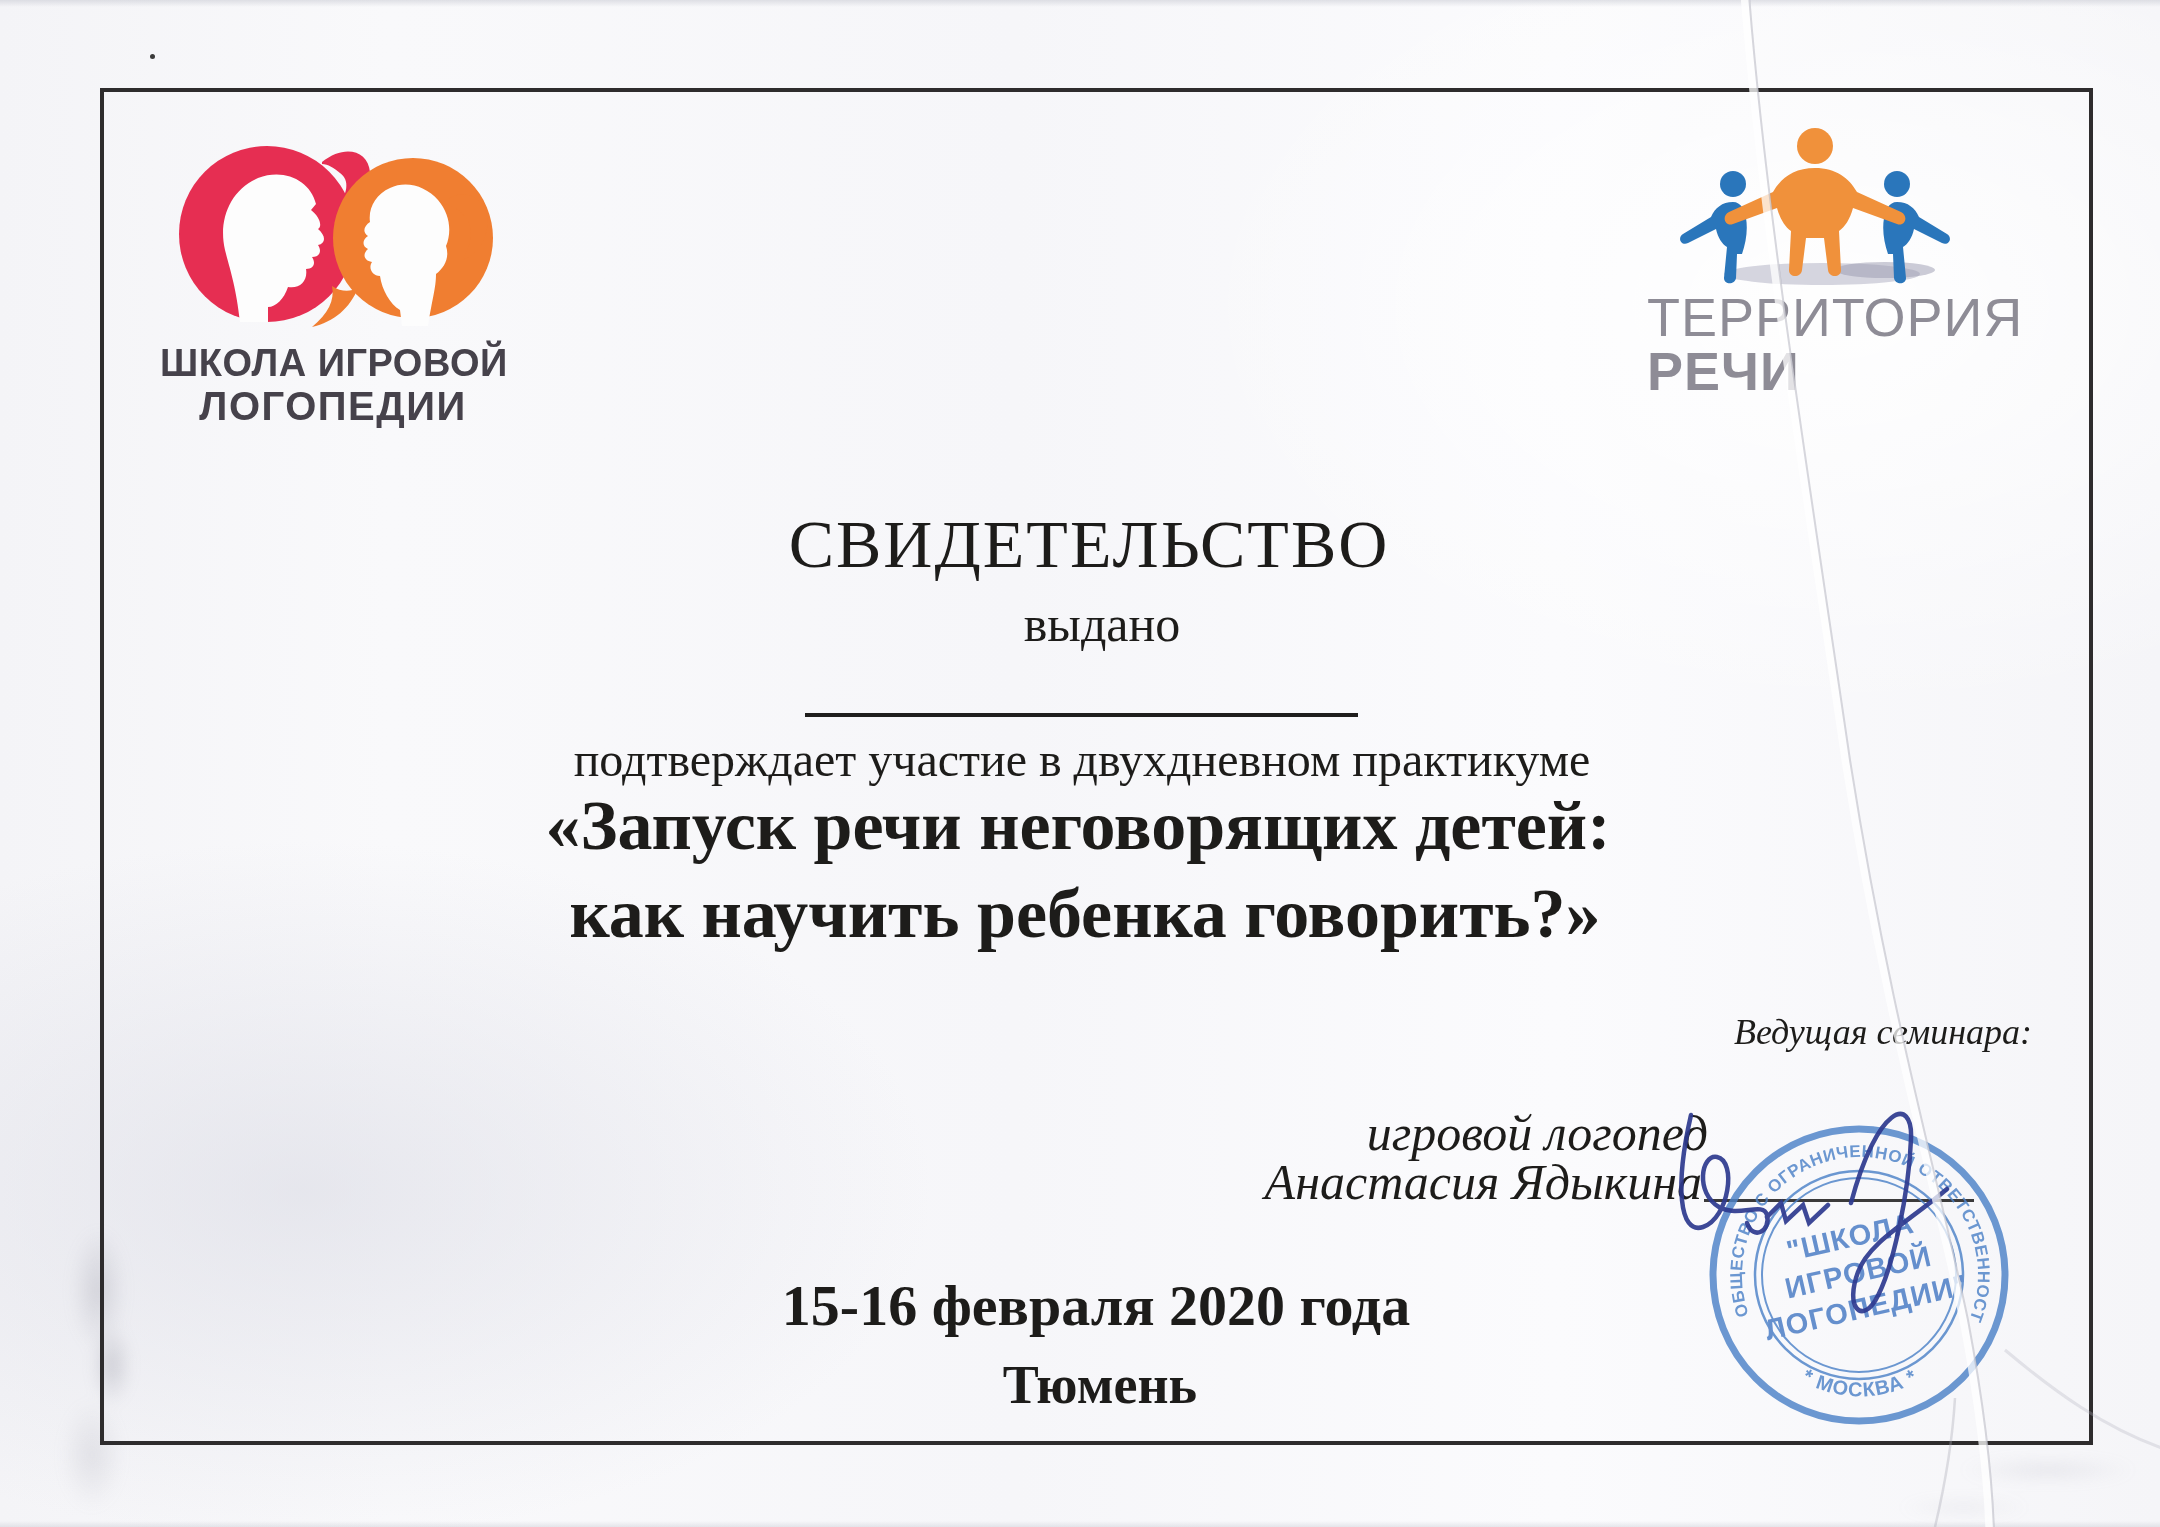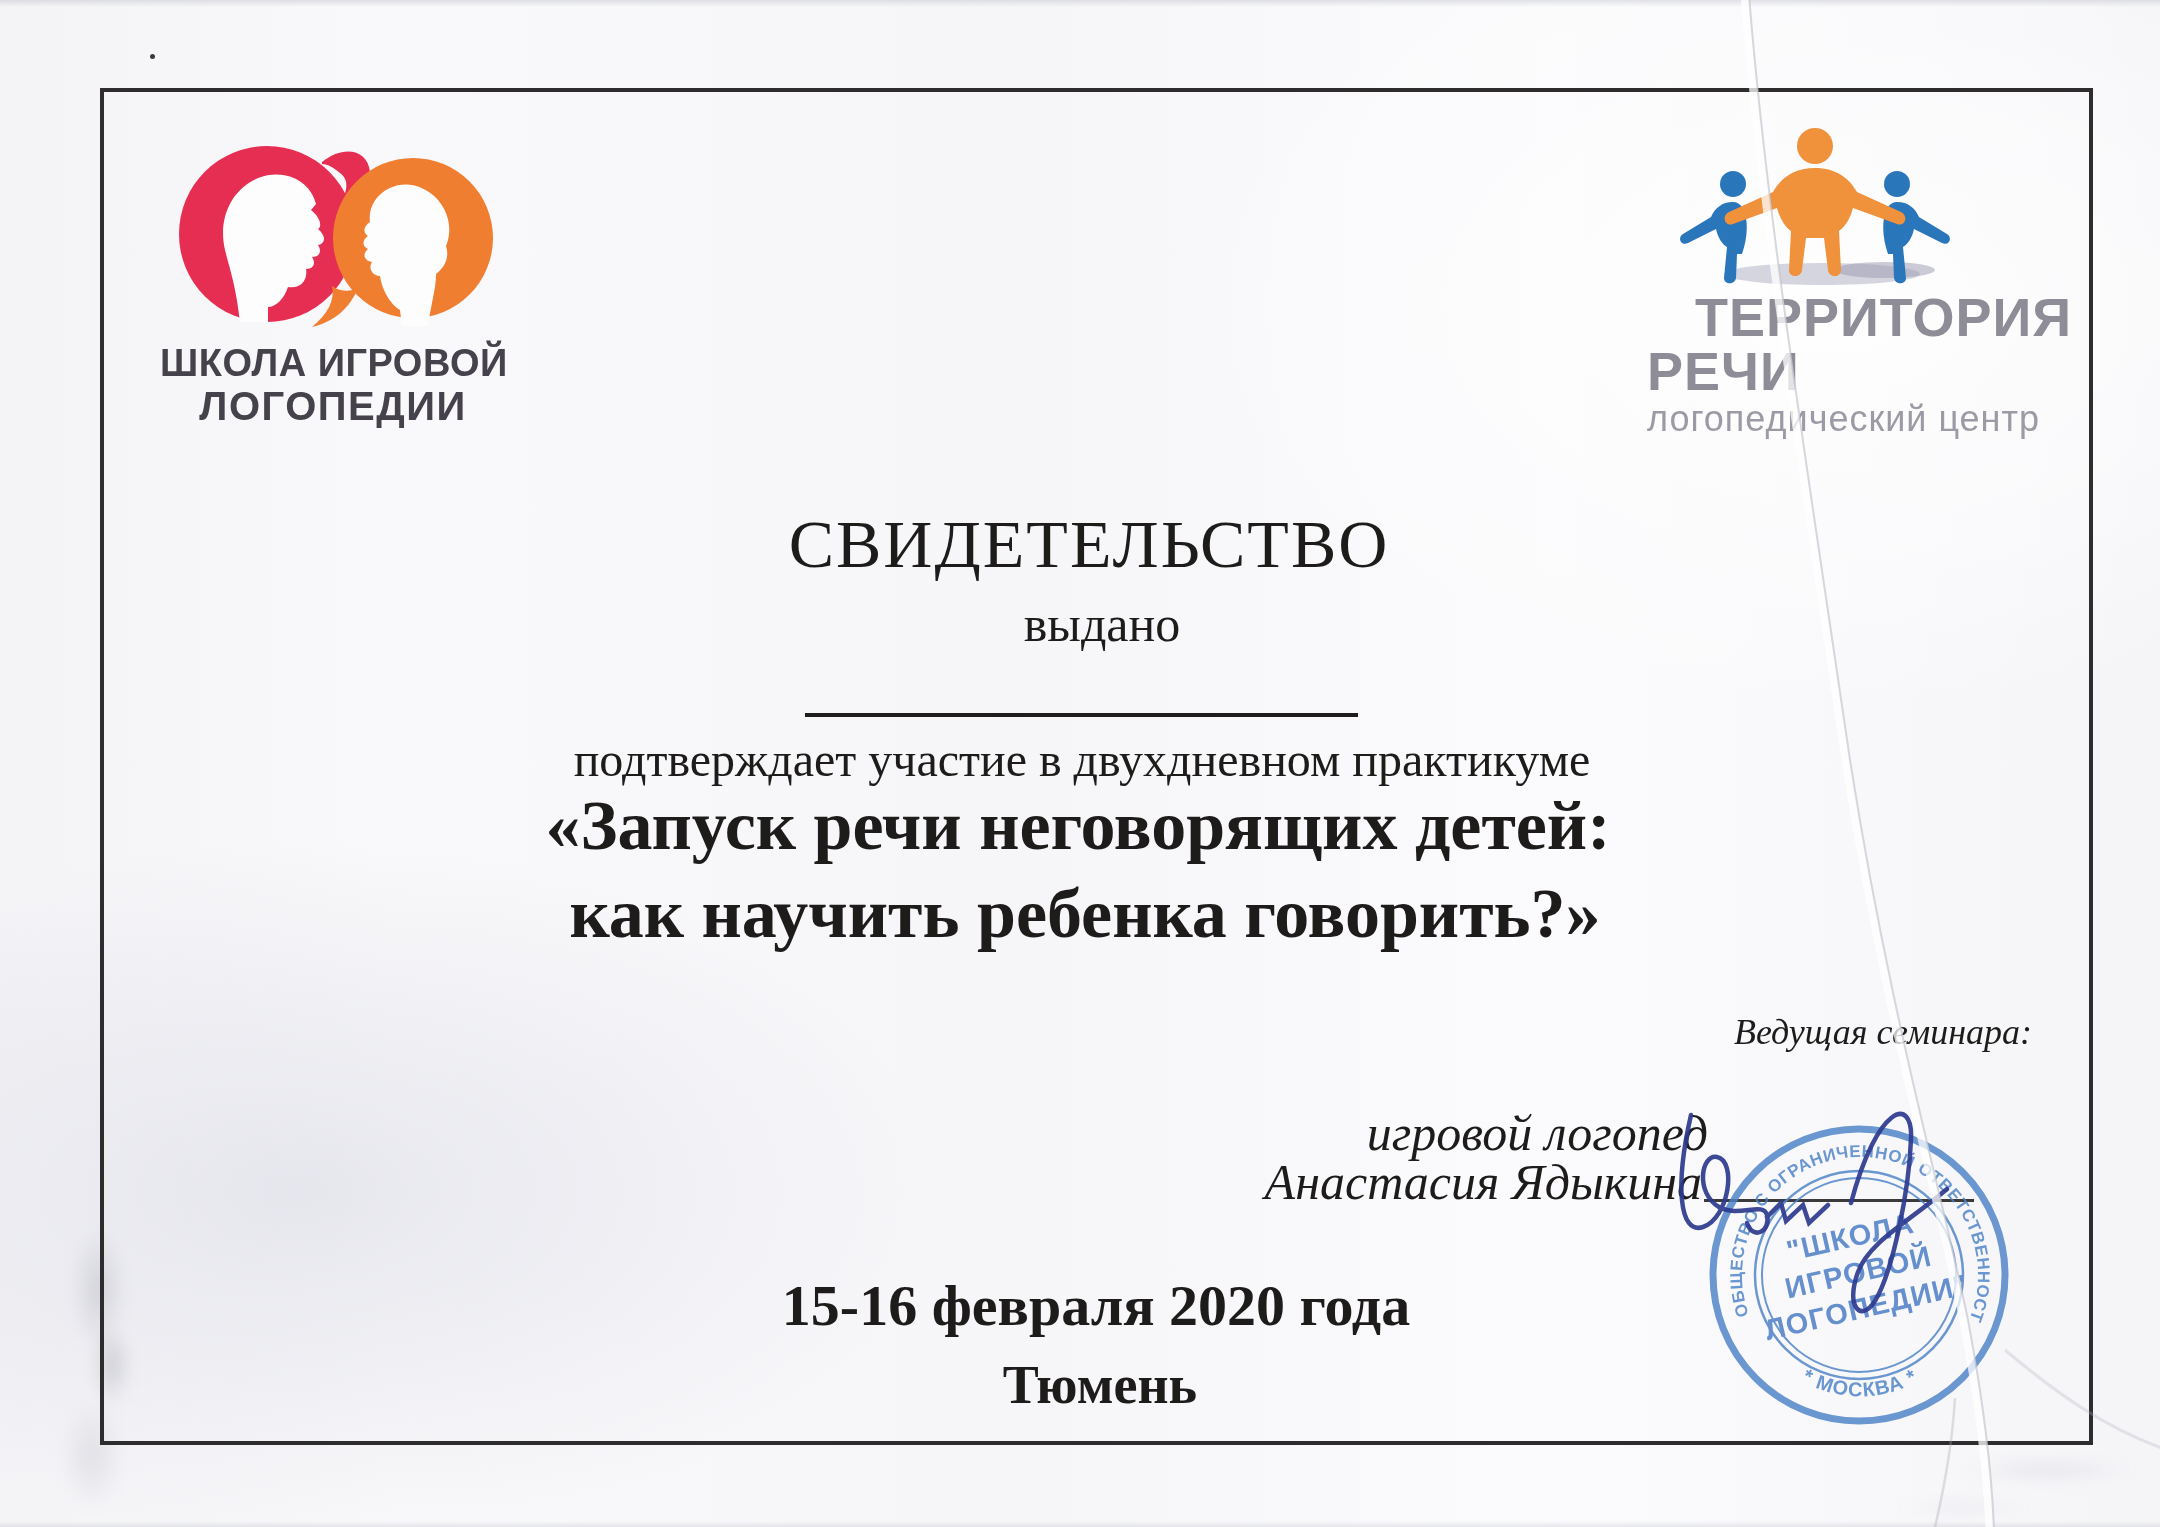--- a/index.html
+++ b/index.html
@@ -39,21 +39,21 @@
   #sig-line     {left:1704px; top:1199px; width:270px; height:3px; background:#3c3b3b;}
   #event-date   {left:1096px; top:1272px; font-size:58px; font-weight:bold;}
   #event-city   {left:1100px; top:1354px; font-size:54px; font-weight:bold;}
   
   .llogo-text{left:160px; width:346px; text-align:center;
       font-family:"Liberation Sans", sans-serif; color:#46424b; white-space:nowrap;}
   #llogo-line1{top:342px; font-size:38px; font-weight:700; letter-spacing:.5px;}
   #llogo-line2{top:384px; font-size:40px; font-weight:800; letter-spacing:1.5px;}
   
   .rlogo-text{left:1647px; font-family:"Liberation Sans", sans-serif; white-space:nowrap;}
-  #rlogo-line1{top:286px; font-size:54px; font-weight:bold; letter-spacing:1px; color:#8e8c96;margin-left:48px;}
+  #rlogo-line1{top:286px; font-size:54px; font-weight:normal; letter-spacing:1px; color:#8e8c96;}
   #rlogo-line2{top:340px; font-size:54px; font-weight:bold; letter-spacing:1px; color:#8e8c96;}
   #rlogo-sub  {top:398px; font-size:36px; color:#9c9aa4; letter-spacing:1px;}
   
   #dot1{left:150px; top:54px; width:5px; height:5px; border-radius:50%; background:#3a3a3a;}
   .wrinkle{filter:blur(7px); opacity:.55; pointer-events:none;}
   #wrinkle-left{left:40px; top:1230px; width:130px; height:300px;
      background:
        radial-gradient(ellipse 40px 90px at 45% 20%, rgba(150,150,162,.55), transparent 70%),
        radial-gradient(ellipse 30px 60px at 55% 45%, rgba(120,120,135,.5), transparent 70%),
        radial-gradient(ellipse 45px 80px at 40% 75%, rgba(160,160,172,.4), transparent 70%);}
@@ -137,21 +137,20 @@
     <g fill="#f0913b">
       <circle cx="185" cy="28" r="18"></circle>
       <path d="M 185,50 C 164,50 151,60 143,74 L 99,94 C 91,98 95,109 103,106 L 147,90
                C 150,101 155,109 161,113 L 159,152 C 159,160 171,160 172,152 L 176,120 L 194,120 L 198,152
                C 199,160 211,160 211,152 L 209,113 C 215,109 220,101 223,90 L 267,106
                C 275,109 279,98 271,94 L 227,74 C 219,60 206,50 185,50 Z"></path>
     </g>
   </svg>
   <div class="abs rlogo-text" id="rlogo-line1">ТЕРРИТОРИЯ</div>
   <div class="abs rlogo-text" id="rlogo-line2">РЕЧИ</div>
-  <div class="abs rlogo-text" id="rlogo-sub">логопедический центр</div>
 
   <div class="abs ctext" id="cert-title">СВИДЕТЕЛЬСТВО</div>
   <div class="abs ctext" id="issued-label">выдано</div>
   <div class="abs" id="name-underline"></div>
   <div class="abs ctext" id="confirm-line">подтверждает участие в двухдневном практикуме</div>
   <div class="abs ctext" id="course1">«Запуск речи неговорящих детей:</div>
   <div class="abs ctext" id="course2">как научить ребенка говорить?»</div>
 
   <div class="abs rightblock" id="leader-label">Ведущая семинара:</div>
   <div class="abs rightblock" id="leader-role">игровой логопед</div>

